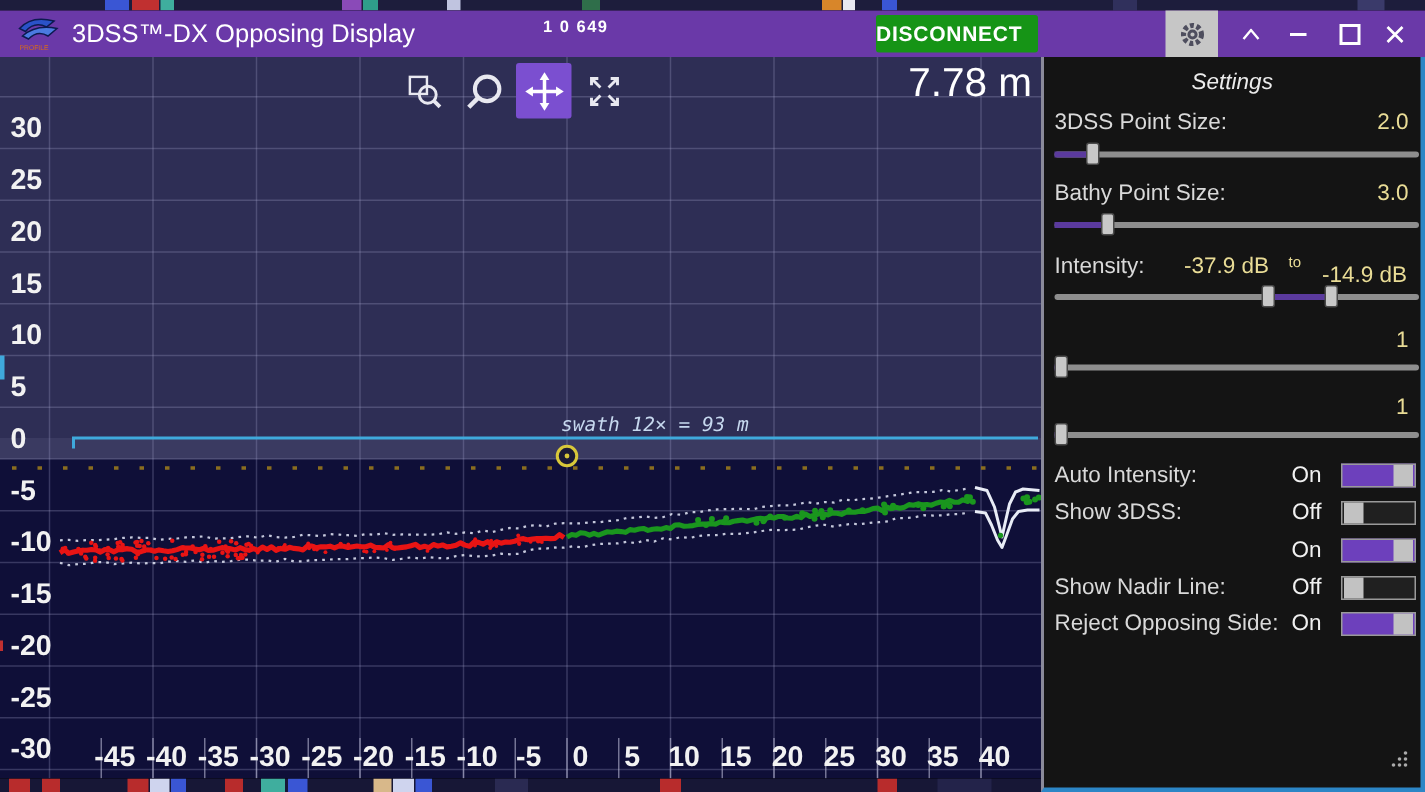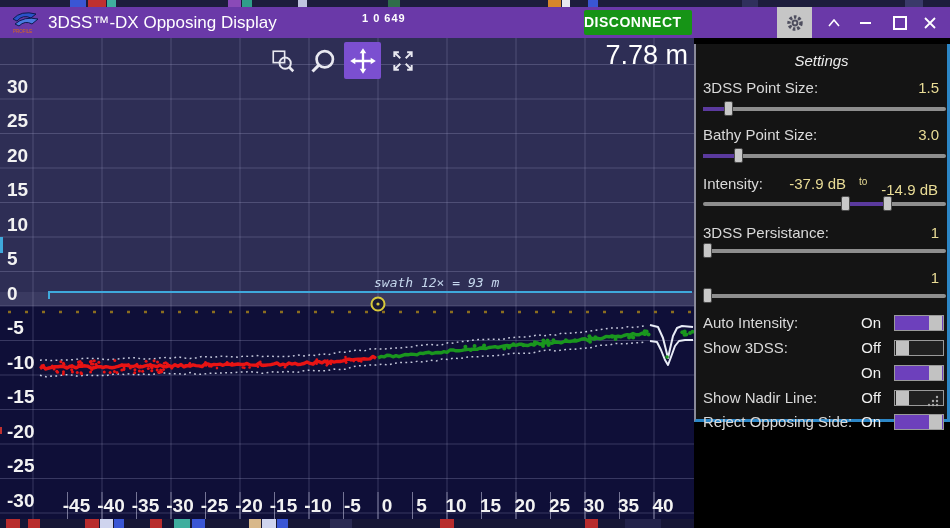--- a/index.html
+++ b/index.html
@@ -28,22 +28,22 @@
   
   #plot-wrap{position:absolute;left:0;top:38px;width:694px;height:481px;}
   #plot-svg{position:absolute;left:0;top:0;}
   #plot-header{position:absolute;left:0;top:0;width:694px;height:46px;}
   #coords-readout{position:absolute;left:10px;top:8px;color:#f2f2f2;font-size:20px;}
   #plot-toolbar{position:absolute;left:264px;top:4px;display:flex;gap:3px;}
   .tool-btn{width:37px;height:37px;display:flex;align-items:center;justify-content:center;border-radius:2px;cursor:pointer;}
   .tool-btn.active{background:#7b4fd0;}
   #range-readout{position:absolute;right:6px;top:2px;color:#fff;font-size:27px;}
   
-  #settings-panel{position:absolute;left:694px;top:38px;width:256px;height:378px;background:var(--panel-bg);
-     border-left:2px solid #8a8a9a;border-right:3px solid var(--panel-blue);border-bottom:3px solid var(--panel-blue);box-sizing:border-box;margin-top:6px;}
+  #settings-panel{position:absolute;left:694px;top:38px;width:256px;height:490px;background:var(--panel-bg);
+     border-left:2px solid #8a8a9a;border-right:3px solid var(--panel-blue);border-bottom:3px solid var(--panel-blue);box-sizing:border-box;}
   #settings-title{position:absolute;left:0;top:8px;width:100%;text-align:center;color:#ececec;font-size:15px;font-style:italic;}
   .s-label{position:absolute;left:7px;color:#d9d9d9;font-size:15px;}
   .s-value{position:absolute;right:8px;color:var(--val-yellow);font-size:15px;}
   .slider{position:absolute;left:7px;width:243px;height:16px;cursor:pointer;}
   .slider .track{position:absolute;left:0;top:6px;width:243px;height:4px;background:#8e8e8e;border-radius:2px;}
   .slider .fill{position:absolute;top:6px;height:4px;background:var(--slider-purple);}
   .slider .thumb{position:absolute;top:0;width:9px;height:15px;background:#c8c8c8;border:1px solid #4a4a4a;border-radius:2px;box-sizing:border-box;}
   .i-low{position:absolute;right:101px;color:var(--val-yellow);font-size:15px;}
   .i-word{position:absolute;left:163px;color:var(--val-yellow);font-size:10px;}
   .i-high{position:absolute;right:9px;color:var(--val-yellow);font-size:15px;}
@@ -398,21 +398,21 @@
         </div>
       </div>
       <span id="range-readout">7.78 m</span>
     </div>
   </div>
 
   <div id="settings-panel">
     <div id="settings-title">Settings</div>
 
     <span class="s-label" style="top:35px">3DSS Point Size:</span>
-    <span class="s-value" style="top:35px">1.5</span>
+    <span class="s-value" style="top:35px">2.0</span>
     <div class="slider" style="top:57px">
       <div class="track"></div>
         <div class="fill" style="left: 0px; width: 25.029px;"></div>
         <div class="thumb" style="left: 20.529px;"></div>
     </div>
 
     <span class="s-label" style="top:82px">Bathy Point Size:</span>
     <span class="s-value" style="top:82px">3.0</span>
     <div class="slider" style="top:104px">
       <div class="track"></div>
@@ -424,21 +424,20 @@
     <span class="i-low" style="top:131px">-37.9 dB</span>
     <span class="i-word" style="top:132px">to</span>
     <span class="i-high" style="top:137px">-14.9 dB</span>
     <div class="slider" style="top:152px" id="intensity-slider">
       <div class="track"></div>
         <div class="fill" style="left: 142.884px; width: 42.039px;"></div>
       <div class="thumb lo" style="left: 138.384px;"></div>
       <div class="thumb hi" style="left: 180.423px;"></div>
     </div>
 
-    <span class="s-label" style="top:180px">3DSS Persistance:</span>
     <span class="s-value" style="top:180px">1</span>
     <div class="slider" style="top:199px">
       <div class="track"></div>
         <div class="fill" style="left: 0px; width: 2.916px;"></div>
         <div class="thumb" style="left: 0px;"></div>
     </div>
 
     <span class="s-value" style="top:225px">1</span>
     <div class="slider" style="top:244px">
       <div class="track"></div>

